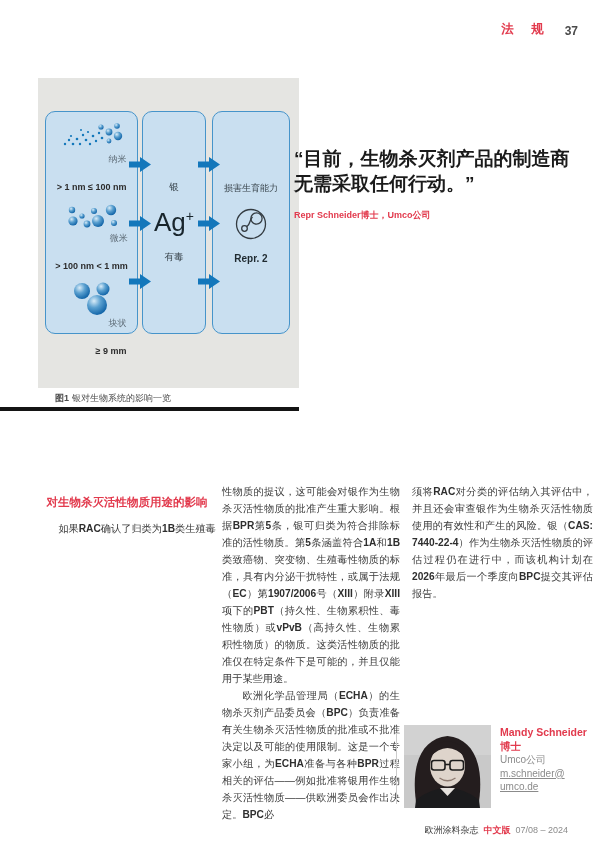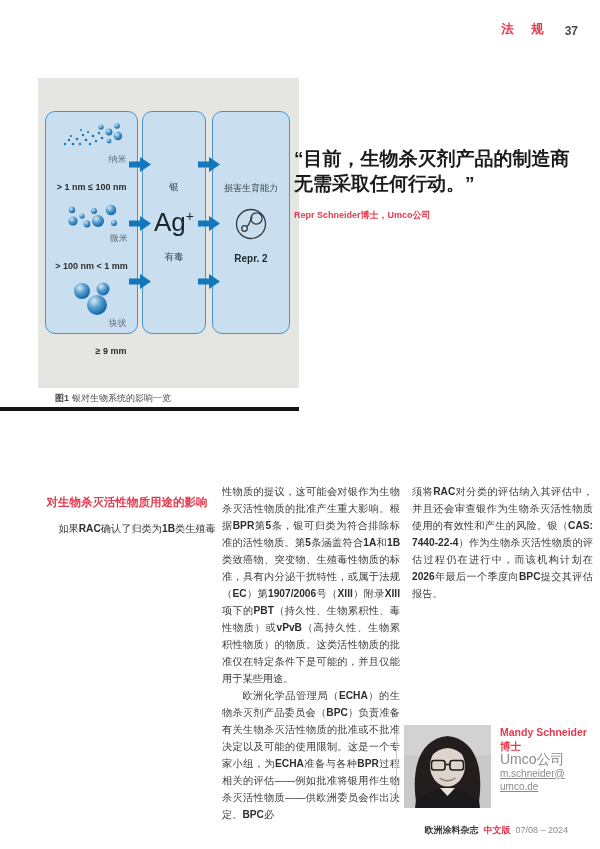--- a/index.html
+++ b/index.html
@@ -52,26 +52,26 @@
                 background:#111; color:#fff; font-size:8px; line-height:11px; text-align:center;
                 font-weight:bold; text-indent:0; }
 
   
   .card-divider { position:absolute; left:396px; top:734px; width:1px; height:70px; background:#cccccc; }
   .author-card { position:absolute; left:404px; top:723px; width:186px; }
   .author-photo { position:absolute; left:0; top:2px; width:87px; height:83px; display:block; }
   .author-info { position:absolute; left:96px; top:3px; }
   .author-name { color:#e23a4d; font-weight:bold; font-size:10.5px; line-height:13.5px; }
   .author-title { color:#e23a4d; font-weight:bold; font-size:10.5px; line-height:13.5px; }
-  .author-company { color:#8b8b8b; font-size:14px; line-height:13.5px; }
+  .author-company { color:#8b8b8b; font-size:10px; line-height:13.5px; }
   .author-email { color:#8b8b8b; font-size:10px; line-height:13.5px; text-decoration:underline; display:block; }
 
   
   .page-footer { position:absolute; top:824px; right:32px; font-size:9px; display:flex; gap:5px; align-items:baseline; }
-  .footer-mag { color:#3a3a3a; font-weight:bold; }
+  .footer-mag { color:#3a3a3a; font-weight:normal; }
   .footer-edition { color:#e23a4d; font-weight:bold; }
   .footer-issue { color:#8b8b8b; }
 </style>
 </head>
 <body>
 
 <div class="page">
 
   <div class="page-header">
     <span class="section-tag">法 规</span>

